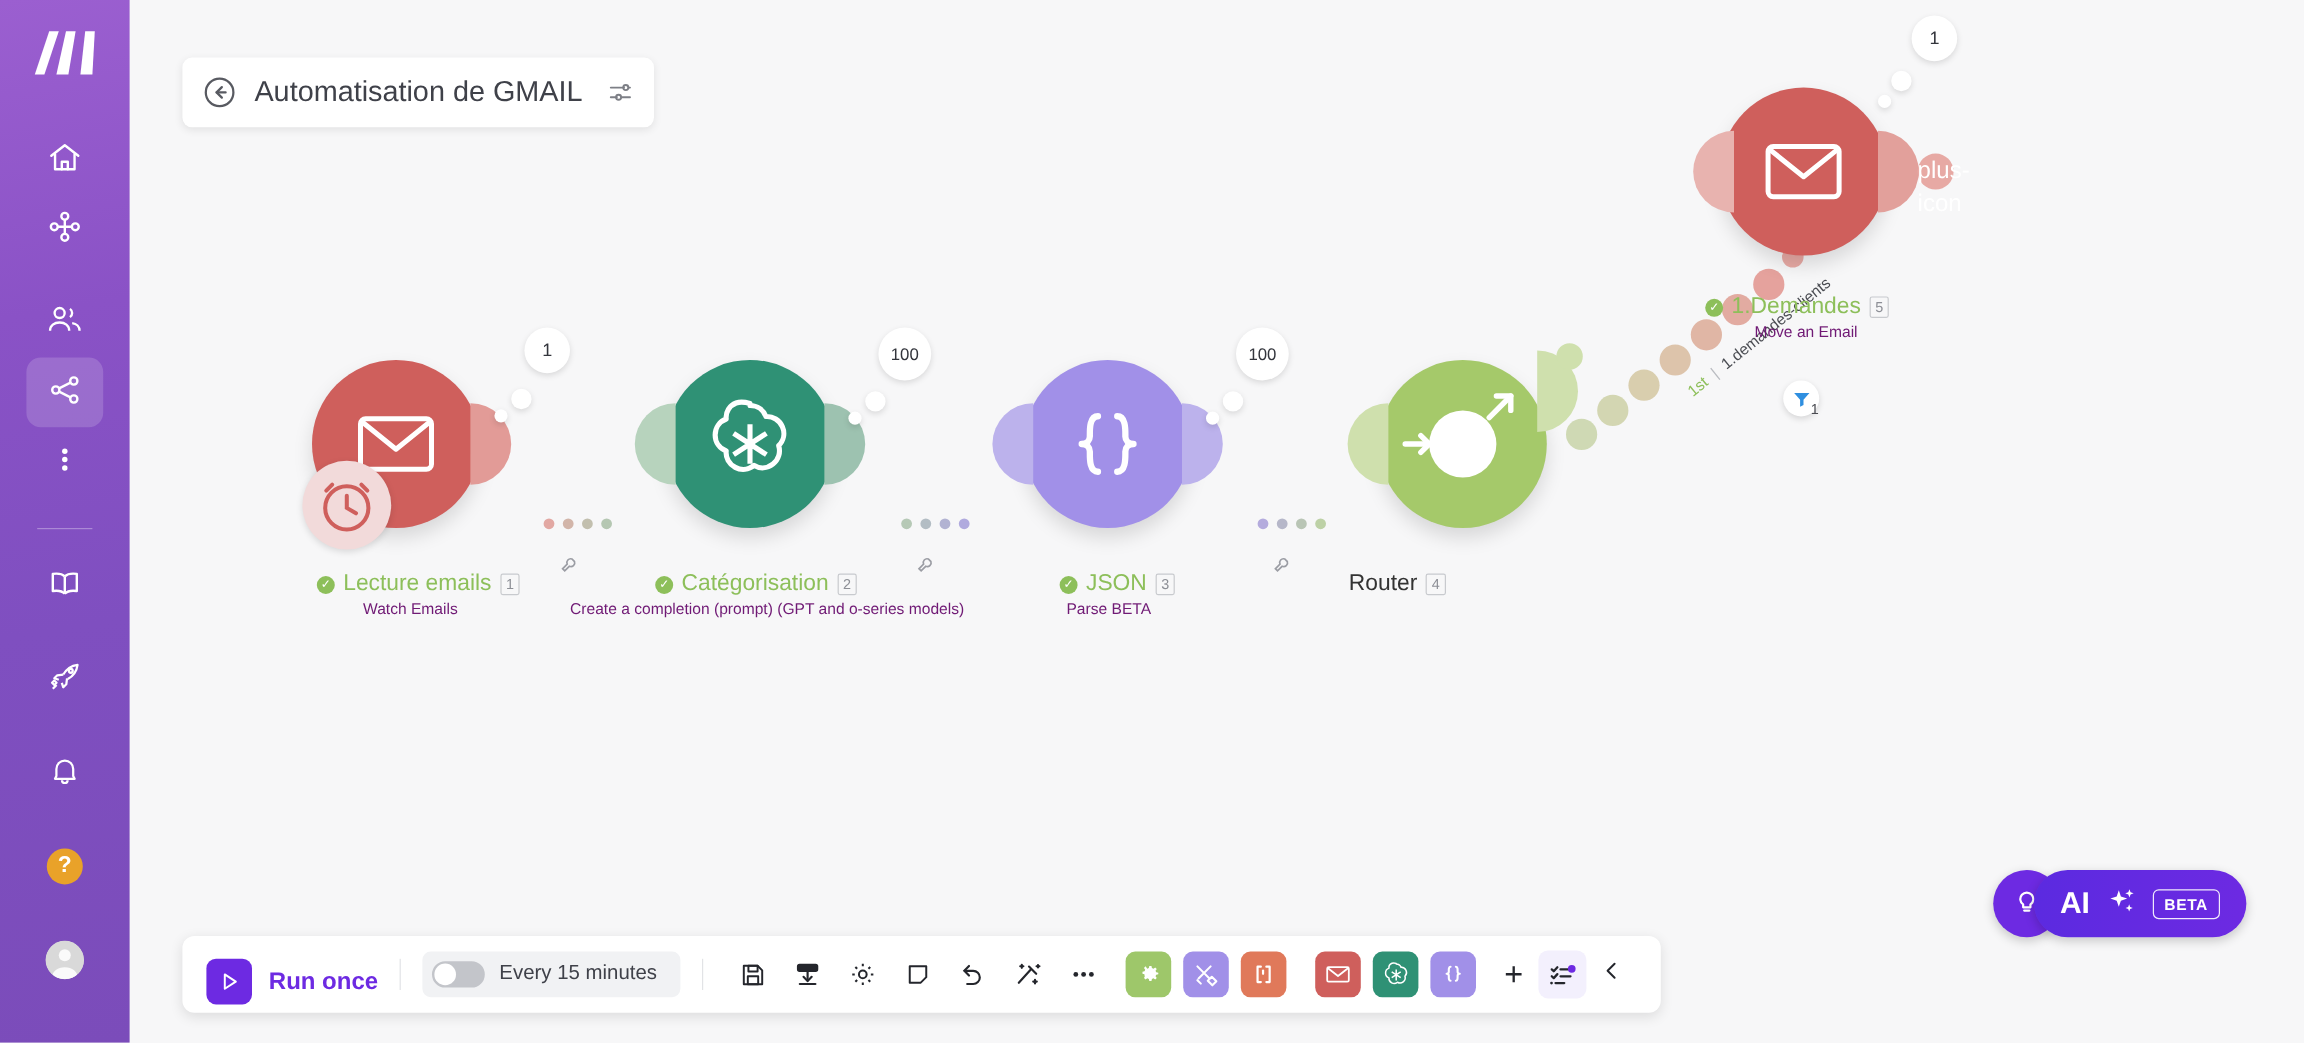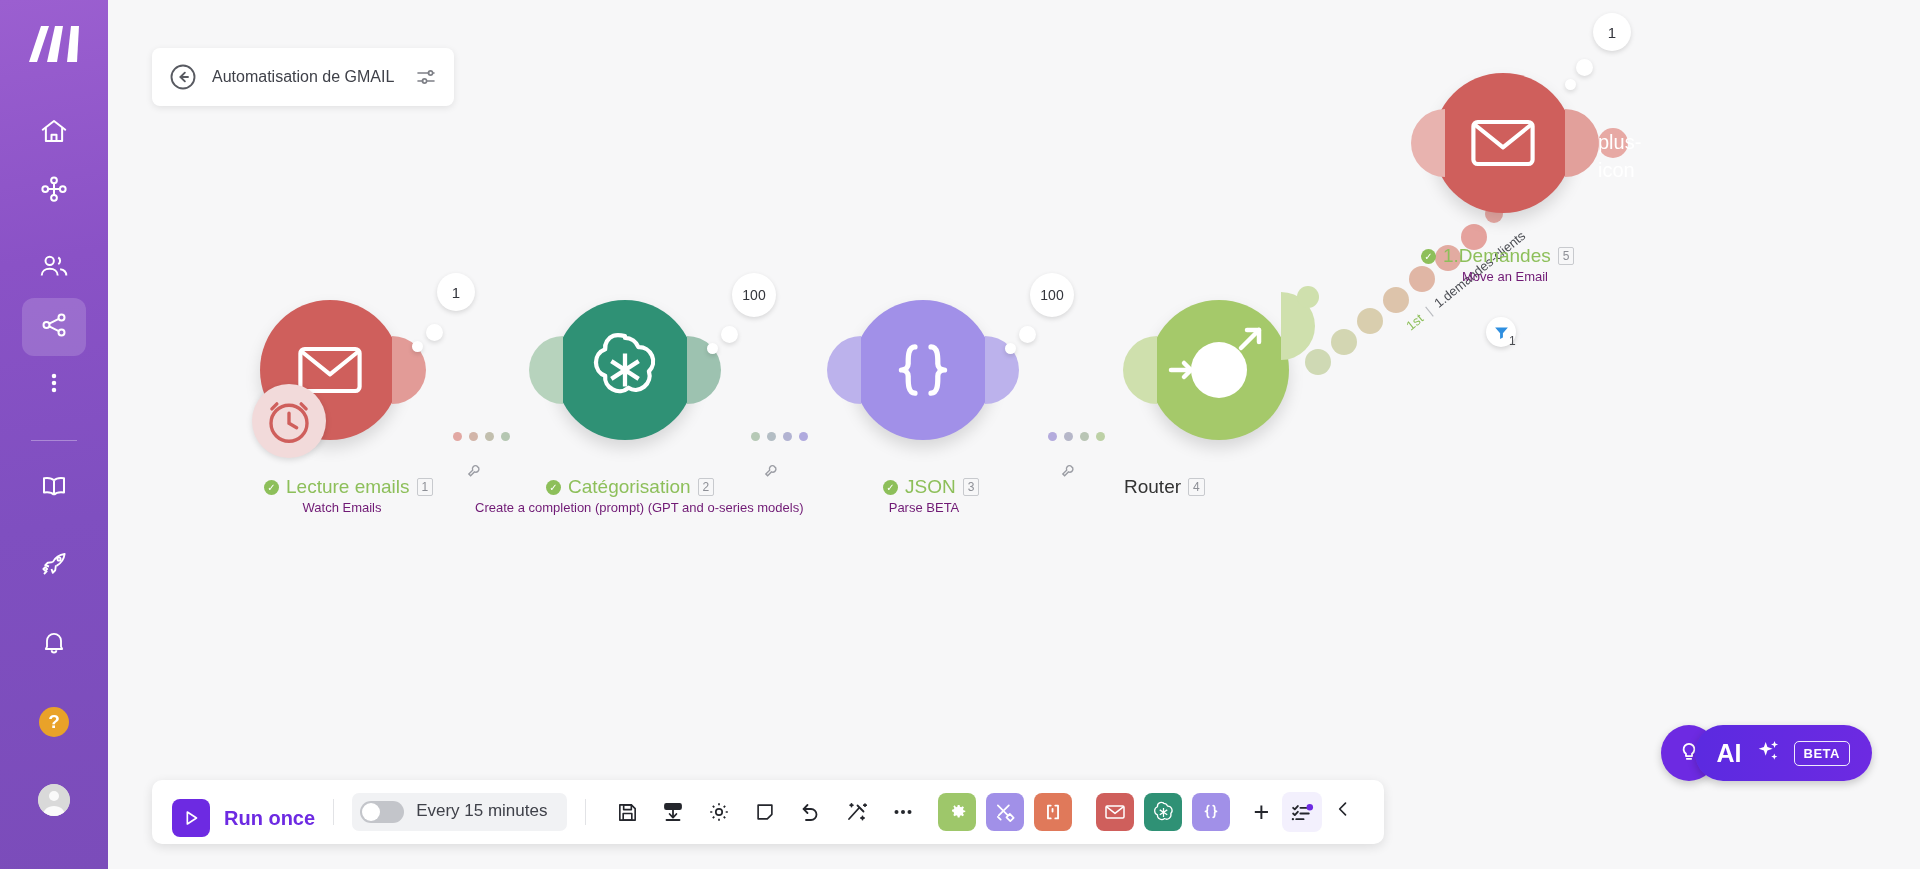--- a/index.html
+++ b/index.html
@@ -45,21 +45,21 @@
   #title-card {
     position: absolute; left: 152px; top: 48px;
     height: 58px; background: #fff;
     border-radius: 8px;
     box-shadow: 0 2px 7px rgba(0,0,0,0.09);
     display: flex; align-items: center;
     padding: 0 16px 0 16px; gap: 14px;
   }
   #title-card .back { cursor: pointer; display:flex; }
   #scenario-title {
-    font-size: 16px; color: #3f4149; white-space: nowrap;
+    font-size: 24px; color: #3f4149; white-space: nowrap;
   }
   #title-card .sliders { cursor: pointer; display:flex; margin-left: 6px; }
 
   
   #canvas { position: absolute; left: 108px; top: 0; width: 1812px; height: 869px; }
   .node { position: absolute; }
   .bulb {
     position:absolute; border-radius: 50%;
     box-shadow: 0 7px 13px rgba(0,0,0,0.13);
   }

